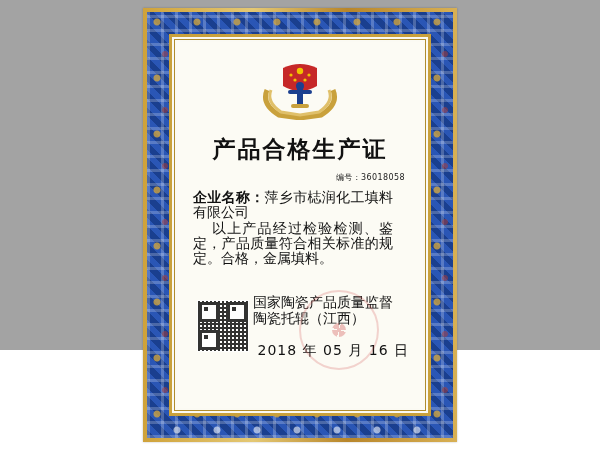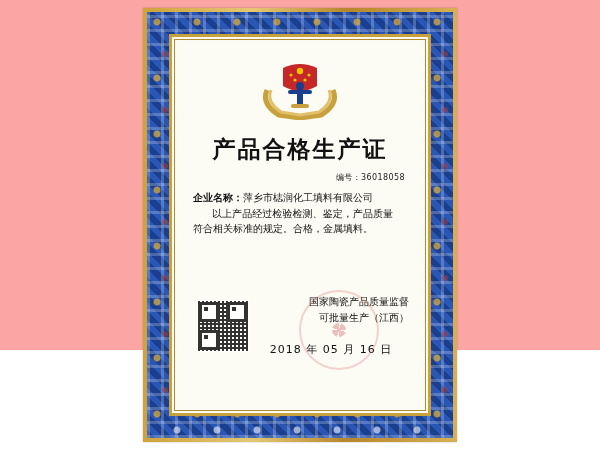--- a/index.html
+++ b/index.html
@@ -5,21 +5,21 @@
   html,body{margin:0;padding:0;}
   body{
     width:600px;height:450px;
     background:#ffffff;
     font-family:"DejaVu Sans", sans-serif;
     overflow:hidden;
   }
   #page{
     position:relative;
     width:600px;height:350px;
-    background:#fca5a5;
+    background:#a3a3a3;
   }
 
   
   .cert{
     position:absolute;
     left:143px; top:8px;
     width:314px; height:434px;
     background:#f3f1e6;
     box-shadow:0 0 2px rgba(0,0,0,.25);
   }
@@ -103,21 +103,21 @@
     top:130px; right:18px;
     font-size:8px;
     color:#1a1a1a;
     letter-spacing:.4px;
   }
 
   
   .body{
     position:absolute;
     top:148px; left:16px; right:30px;
-    font-size:10px;
+    font-size:14px;
     line-height:15px;
     color:#111;
     text-align:justify;
   }
   .body .row{margin:0 0 1px 0;}
   .body .indent{text-indent:19px;}
   .label{font-weight:600;}
 
   
   .qr{
@@ -137,30 +137,30 @@
   }
   .qr .fp.tl{left:1px;top:1px;}
   .qr .fp.tr{right:1px;top:1px;}
   .qr .fp.bl{left:1px;bottom:1px;}
   .qr .fp i{display:block;width:4px;height:4px;background:#111;margin:2px;}
 
   
   .issuer{
     position:absolute;
     top:252px; left:76px; right:14px;
+    text-align:left;
+    font-size:14px;
+    line-height:16px;
+    color:#111;
+  }
+  .issue-date{
+    position:absolute;
+    top:300px; left:76px; right:14px;
     text-align:right;
-    font-size:10px;
-    line-height:16px;
-    color:#111;
-  }
-  .issue-date{
-    position:absolute;
-    top:300px; left:76px; right:14px;
-    text-align:center;
-    font-size:11px;
+    font-size:14px;
     color:#111;
     letter-spacing:1px;
   }
 
   
   .seal{
     position:absolute;
     left:122px; top:248px;
     width:76px;height:76px;
     border:2px solid rgba(198,40,40,.55);
@@ -237,21 +237,21 @@
         <span class="fp tr">
             <i></i>
           </span>
         <span class="fp bl">
             <i></i>
           </span>
       </div>
 
       <div class="issuer">
         <div>国家陶瓷产品质量监督</div>
-        <div>可批量生产（江西）</div>
+        <div>陶瓷托辊（江西）</div>
       </div>
 
       <div class="issue-date">2018 年 05 月 16 日</div>
 
       <div class="seal"></div>
 
     </div>
   </div>
 </div>
 

